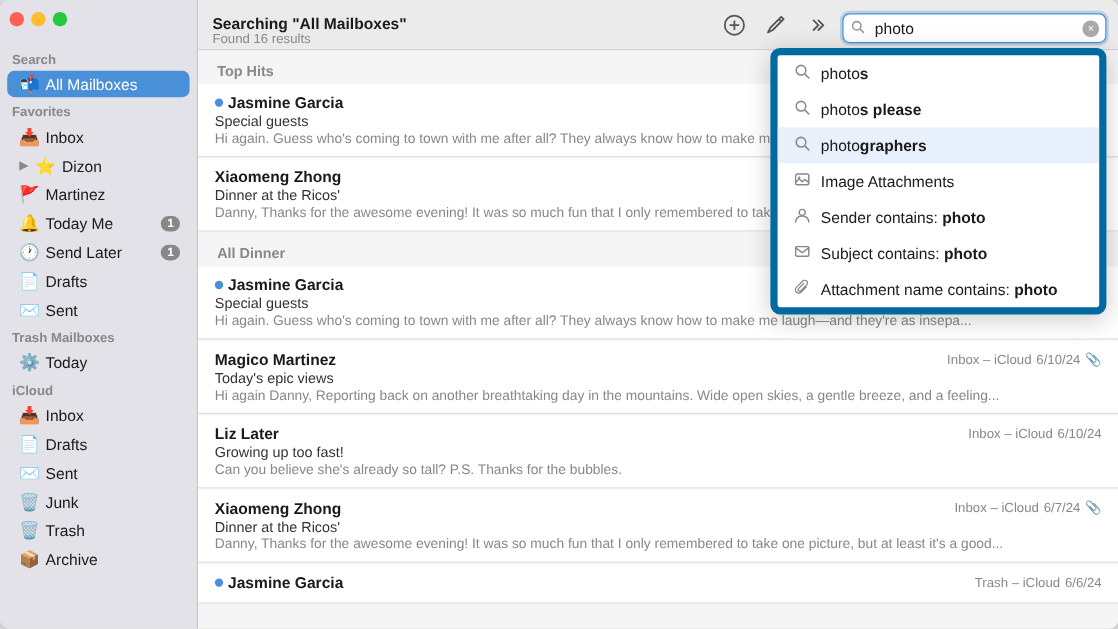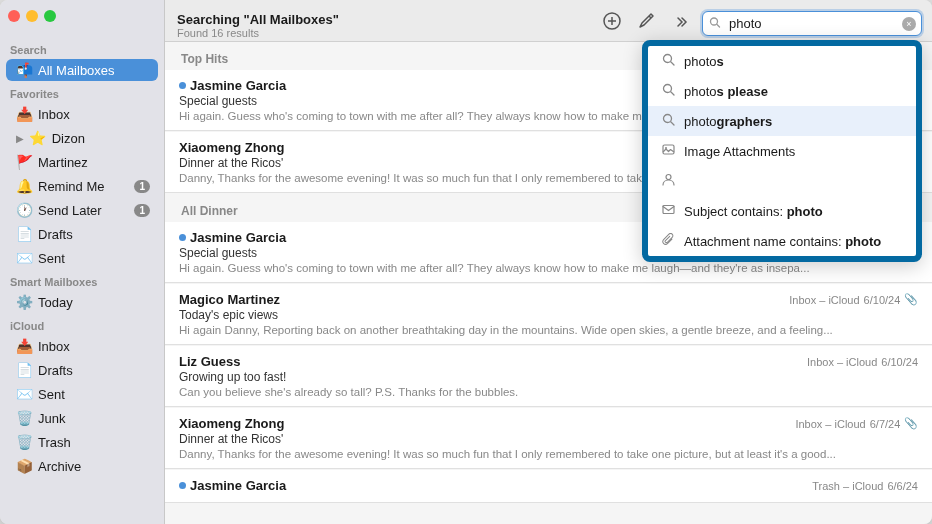--- a/index.html
+++ b/index.html
@@ -340,38 +340,38 @@
       <span class="chevron">▶</span>
       <span class="icon" style="color:#f5c518;">⭐</span>
       <span class="label">Dizon</span>
     </div>
     <div class="sidebar-item">
       <span class="icon" style="color:#e84040;">🚩</span>
       <span class="label">Martinez</span>
     </div>
     <div class="sidebar-item">
       <span class="icon" style="color:#4a90d9;">🔔</span>
-      <span class="label">Remind Me</span>
+      <span class="label">Today Me</span>
       <span class="badge">1</span>
     </div>
     <div class="sidebar-item">
       <span class="icon" style="color:#4a90d9;">🕐</span>
       <span class="label">Send Later</span>
       <span class="badge">1</span>
     </div>
     <div class="sidebar-item">
       <span class="icon" style="color:#4a90d9;">📄</span>
       <span class="label">Drafts</span>
     </div>
     <div class="sidebar-item">
       <span class="icon" style="color:#4a90d9;">✉️</span>
       <span class="label">Sent</span>
     </div>
 
-    <div class="sidebar-section-label">Smart Mailboxes</div>
+    <div class="sidebar-section-label">Trash Mailboxes</div>
 
     <div class="sidebar-item">
       <span class="icon" style="color:#888;">⚙️</span>
       <span class="label">Today</span>
     </div>
 
     <div class="sidebar-section-label">iCloud</div>
 
     <div class="sidebar-item">
       <span class="icon" style="color:#4a90d9;">📥</span>
@@ -475,20 +475,21 @@
             </span>
             <span class="d-text">Image Attachments</span>
           </div>
           <div class="dropdown-item">
             <span class="d-icon">
               <svg width="13" height="13" viewBox="0 0 13 13" fill="none">
                   <circle cx="6.5" cy="4" r="2.5" stroke="#888" stroke-width="1.2"></circle>
                   <path d="M1 12c0-3 2.5-5 5.5-5s5.5 2 5.5 5" stroke="#888" stroke-width="1.2" stroke-linecap="round"></path>
                 </svg>
             </span>
+            <span class="d-text">Sender contains: <strong>photo</strong></span>
           </div>
           <div class="dropdown-item">
             <span class="d-icon">
               <svg width="13" height="13" viewBox="0 0 13 13" fill="none">
                   <rect x="1" y="2.5" width="11" height="8" rx="1" stroke="#888" stroke-width="1.2"></rect>
                   <path d="M1 3.5l5.5 4 5.5-4" stroke="#888" stroke-width="1.2" stroke-linecap="round"></path>
                 </svg>
             </span>
             <span class="d-text">Subject contains: <strong>photo</strong></span>
           </div>
@@ -567,21 +568,21 @@
             <span class="attachment-icon">📎</span>
           </div>
         </div>
         <div class="email-subject">Today's epic views</div>
         <div class="email-preview">Hi again Danny, Reporting back on another breathtaking day in the mountains. Wide open skies, a gentle breeze, and a feeling...</div>
       </div>
 
       <div class="email-item">
         <div class="email-row1">
           <div class="email-sender">
-            Liz Guess
+            Liz Later
           </div>
           <div class="email-meta">
             <span>Inbox – iCloud</span>
             <span>6/10/24</span>
           </div>
         </div>
         <div class="email-subject">Growing up too fast!</div>
         <div class="email-preview">Can you believe she's already so tall? P.S. Thanks for the bubbles.</div>
       </div>
 

